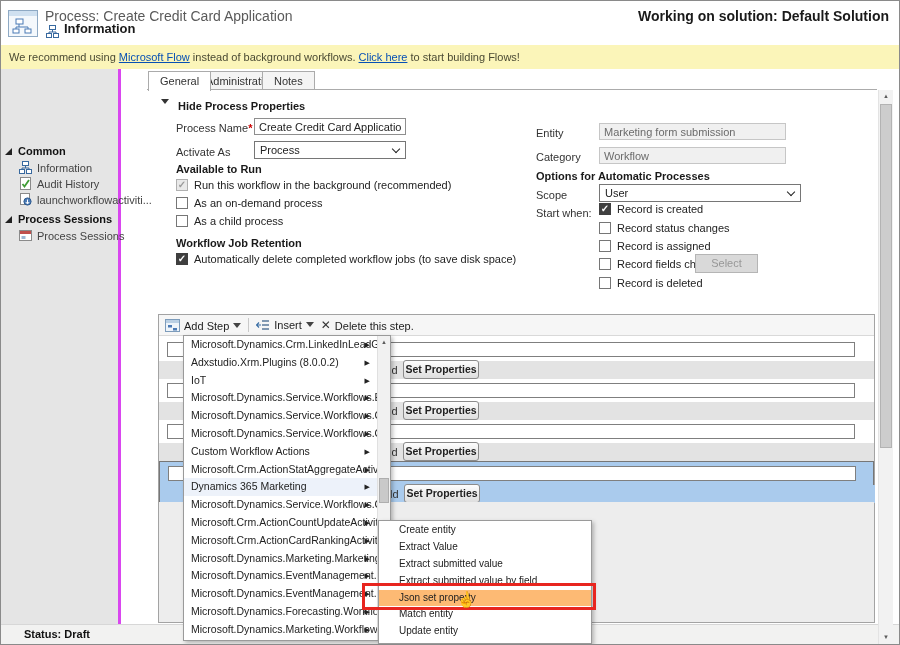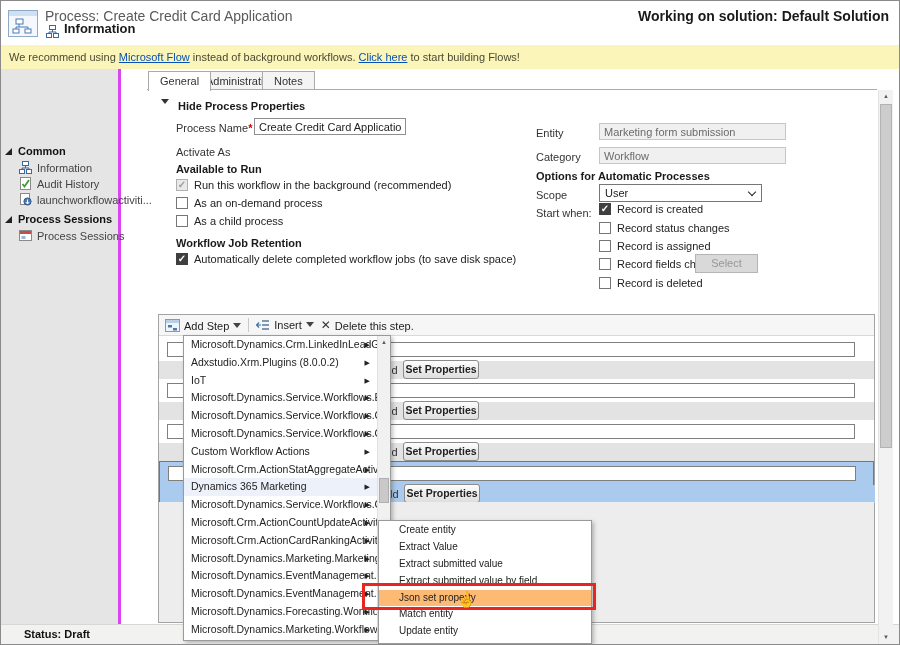--- a/index.html
+++ b/index.html
@@ -167,20 +167,24 @@
   <div class="abs" style="left:160px;top:98px">
     <span class="tri-down" style="vertical-align:2px"></span>
     <span class="h-bold" style="margin-left:6px">Hide Process Properties</span>
   </div>
 
   <div class="abs flabel" style="left:175px;top:121px">
     <span>Process Name</span><span style="color:#c00;font-weight:bold">*</span>
   </div>
   <input class="txt abs" style="left: 253px; top: 117px; width: 152px;" value="Create Credit Card Application">
   <div class="abs flabel" style="left:175px;top:145px">Activate As</div>
+  <div class="sel abs" style="left:253px;top:140px;width:152px">
+    <span>Process</span>
+    <span class="chev"></span>
+  </div>
 
   <div class="abs h-bold" style="left:175px;top:162px">Available to Run</div>
   <div class="cbrow" style="left:175px;top:178px">
     <span class="cb dison">
         <span class="mk">✓</span>
       </span>
     <span>Run this workflow in the background (recommended)</span>
   </div>
   <div class="cbrow" style="left:175px;top:196px">
     <span class="cb"></span>
@@ -199,21 +203,21 @@
     <span>Automatically delete completed workflow jobs (to save disk space)</span>
   </div>
 
   <div class="abs flabel" style="left:535px;top:126px">Entity</div>
   <input class="txt dis abs" style="left: 598px; top: 122px; width: 187px;" disabled="" value="Marketing form submission">
   <div class="abs flabel" style="left:535px;top:150px">Category</div>
   <input class="txt dis abs" style="left: 598px; top: 146px; width: 187px;" disabled="" value="Workflow">
 
   <div class="abs h-bold" style="left:535px;top:169px">Options for Automatic Processes</div>
   <div class="abs flabel" style="left:535px;top:188px">Scope</div>
-  <div class="sel abs" style="left:598px;top:183px;width:163px">
+  <div class="sel abs" style="left:598px;top:183px;width:202px">
     <span>User</span>
     <span class="chev"></span>
   </div>
   <div class="abs flabel" style="left:535px;top:206px">Start when:</div>
 
   <div class="cbrow" style="left:598px;top:202px">
     <span class="cb on">
         <span class="mk">✓</span>
       </span>
     <span>Record is created</span>

